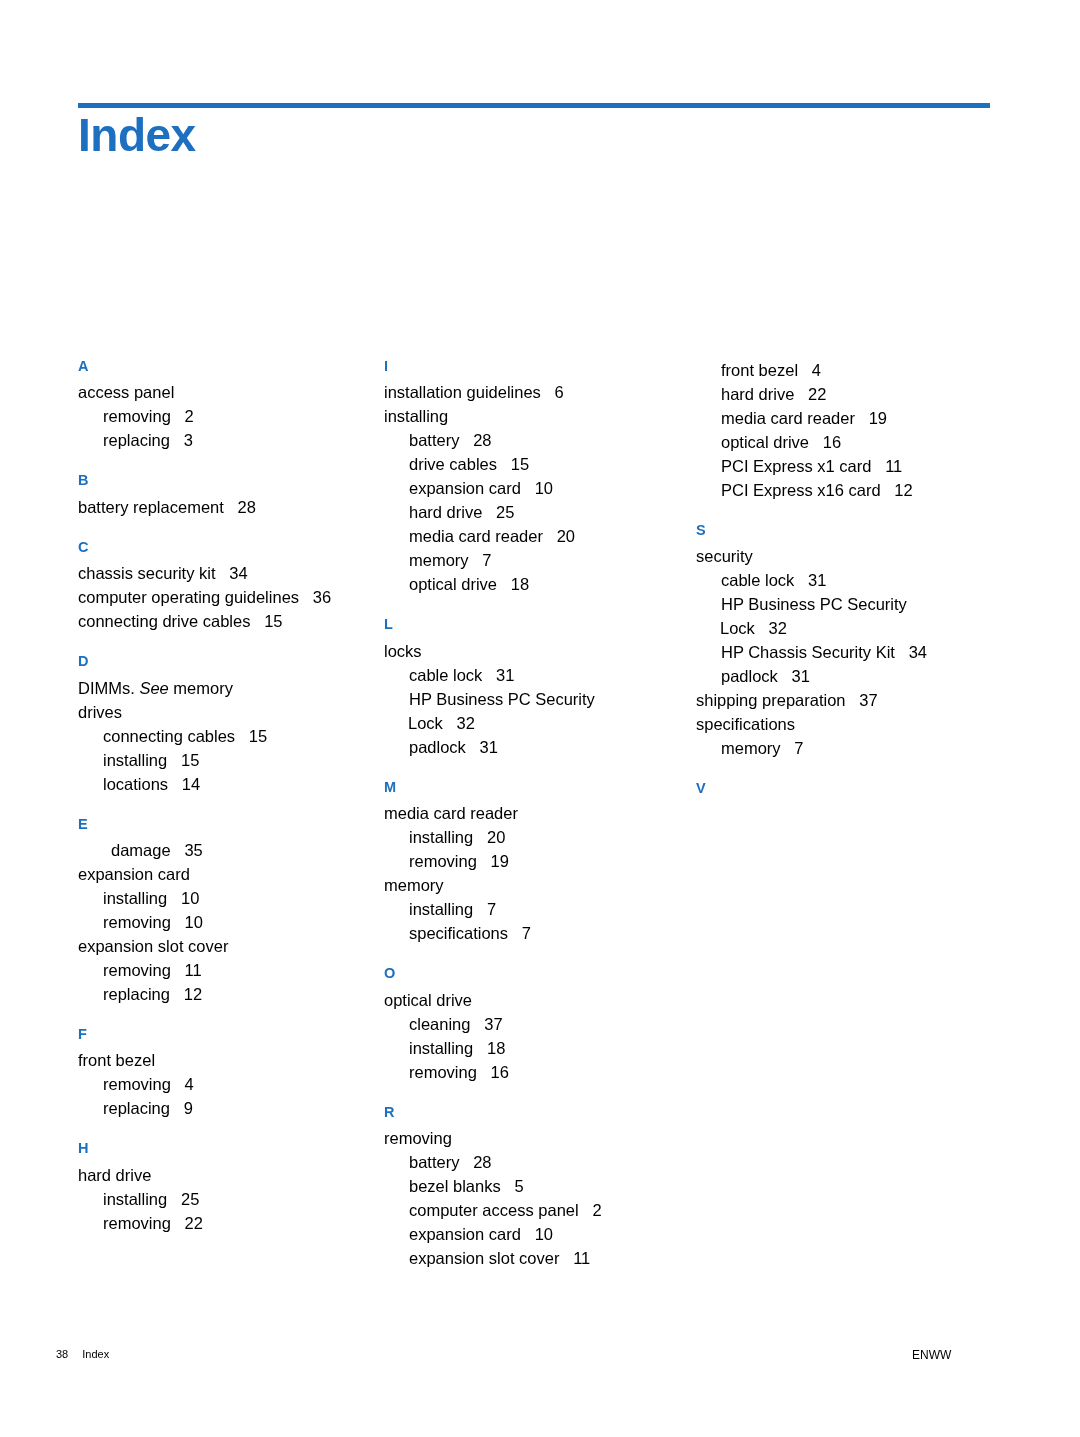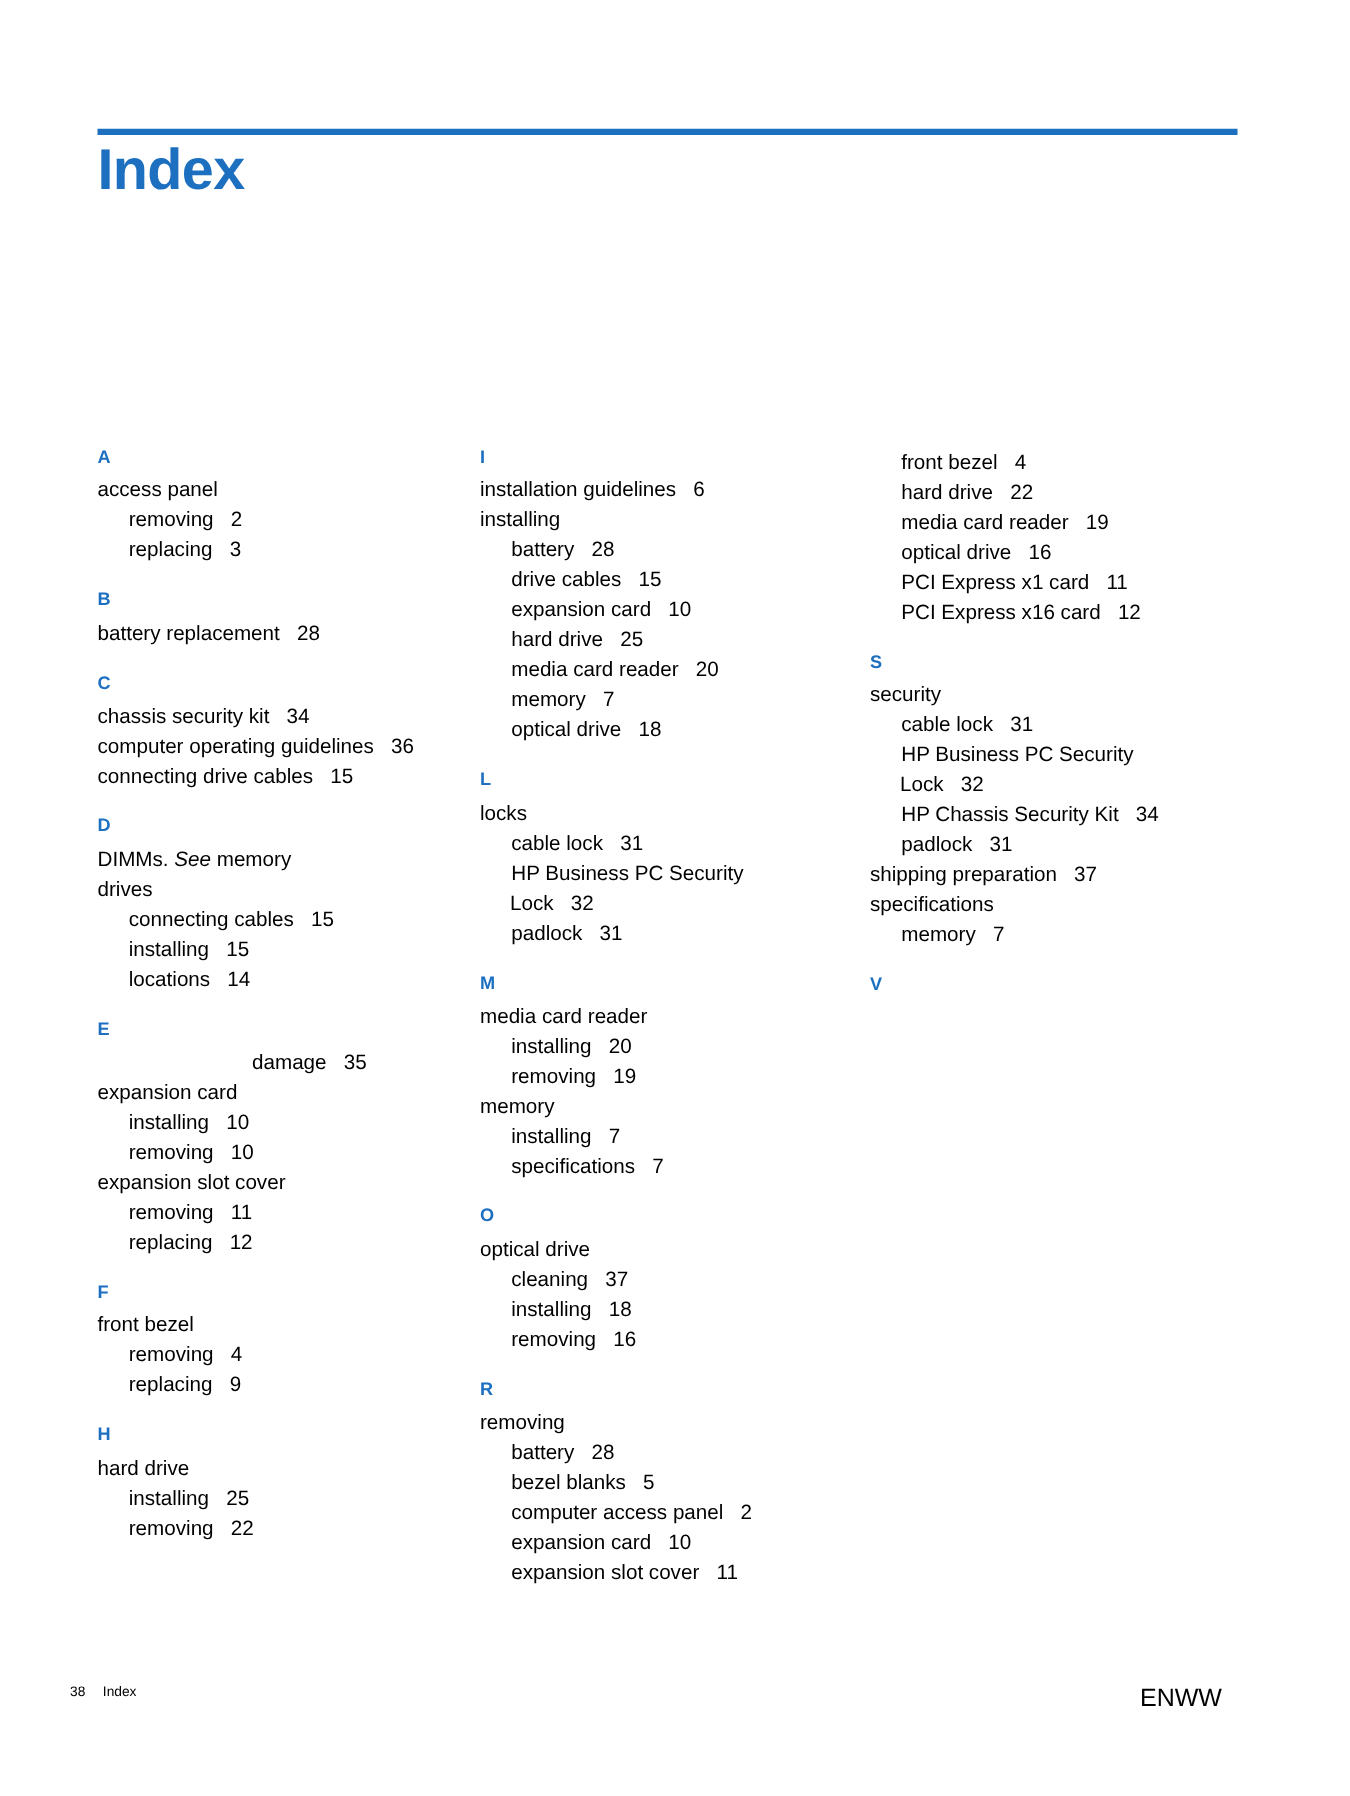--- a/index.html
+++ b/index.html
@@ -67,36 +67,36 @@
 
   .entry {
     font-size: 16.5px;
     line-height: 24px;
     color: #000;
     white-space: pre-wrap;
   }
   .entry.l0 { padding-left: 0px; }
   .entry.l1 { padding-left: 25px; }
   .entry.l2 { padding-left: 36px; text-indent: -12px;}
-  .entry.cont { padding-left: 33px; text-align: center; }
+  .entry.cont { padding-left: 33px; }
   .entry .it { font-style: italic; }
 
   .footer-left {
     position: absolute;
     left: 56px;
     top: 1348px;
     font-size: 11px;
     color: #000;
   }
   .footer-left .pg { margin-right: 14px; }
   .footer-right {
     position: absolute;
     left: 912px;
     top: 1348px;
-    font-size: 20px;
+    font-size: 12px;
     color: #000;
   }
 </style>
 </head>
 <body>
 
 <div class="page">
 
   <div class="title-rule"></div>
   <div class="page-title">Index</div>

